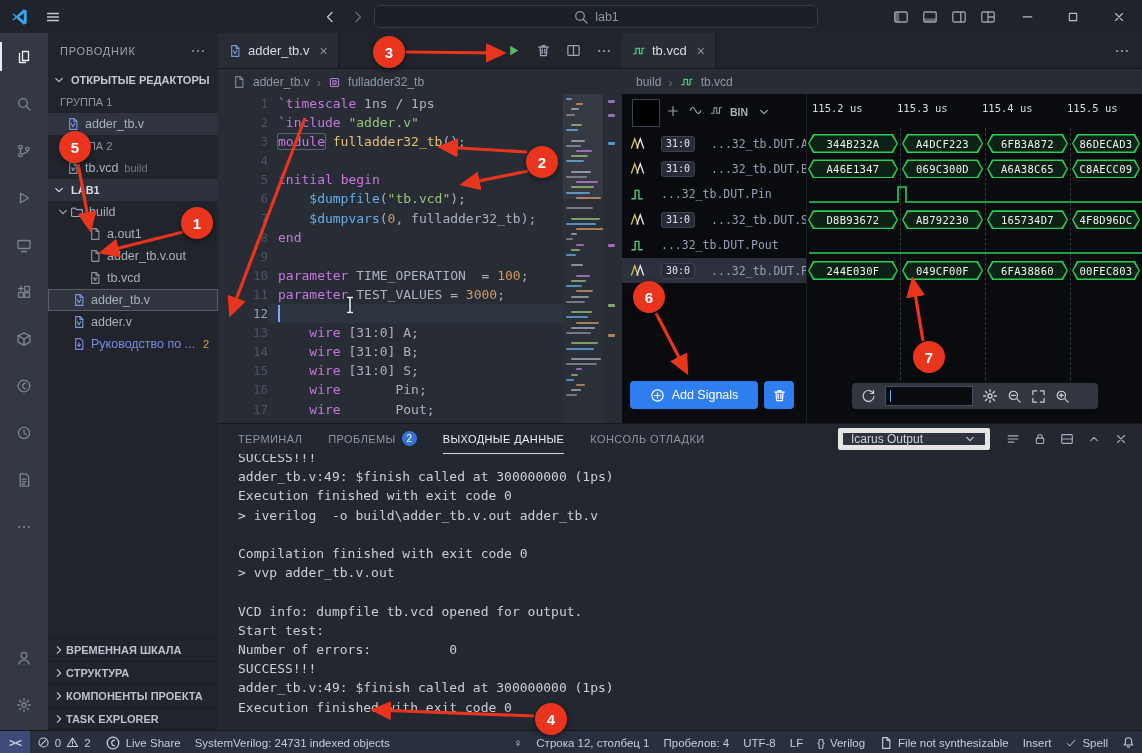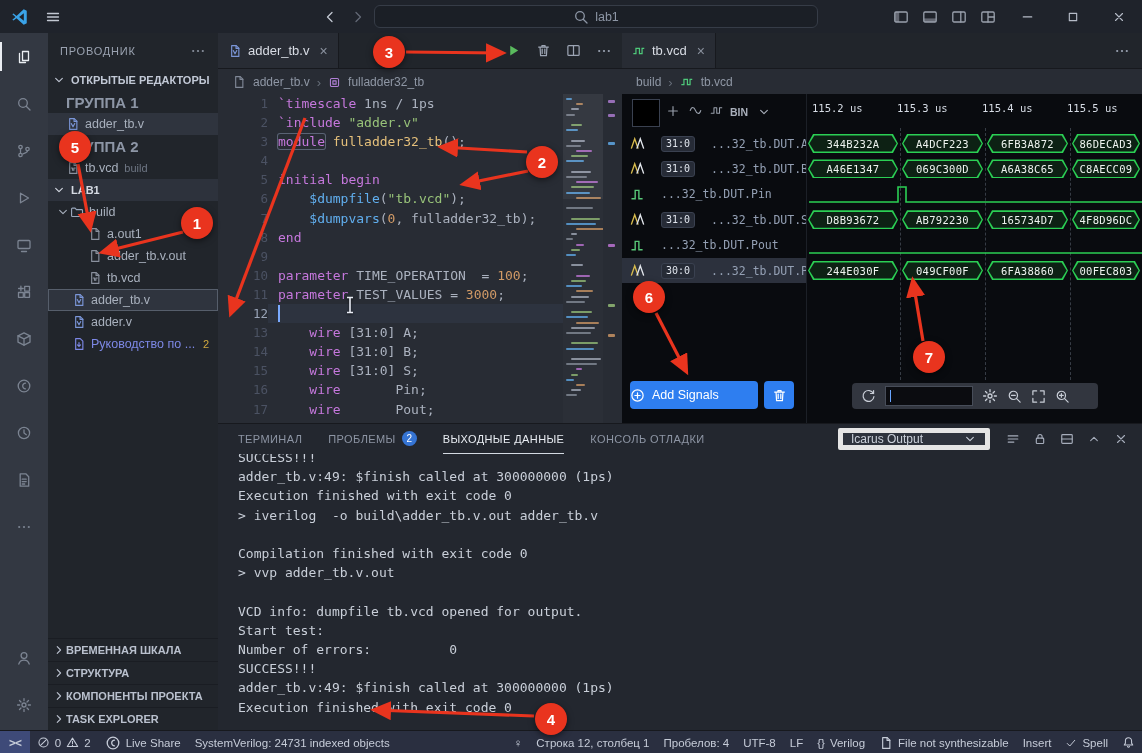--- a/index.html
+++ b/index.html
@@ -28,21 +28,21 @@
   .act-item.active::before{content:'';position:absolute;left:0;top:9px;bottom:9px;width:2px;background:#eaedf2}
   .act-bottom{position:absolute;bottom:2px;left:0;width:48px}
 
   
   #sidebar{position:absolute;left:48px;top:33px;width:170px;height:697px;background:#21252b;border-right:1px solid #17191e;overflow:hidden}
   .side-title{height:36px;display:flex;align-items:center;padding:0 12px;font-size:11px;letter-spacing:.8px;color:#9aa2b0}
   .side-title .more{margin-left:auto;color:#8a919e}
   .row{height:22px;display:flex;align-items:center;font-size:12.5px;color:#a8b0bd;white-space:nowrap;box-sizing:border-box}
   .row.header{font-weight:700;font-size:11px;color:#c2c9d6;padding-left:4px}
   .row.root{background:#2d323c;font-weight:700;font-size:11px;color:#d6dbe4;padding-left:4px}
-  .row.sub{padding-left:18px;font-size:15px;font-weight:700;color:#8d96a6}
+  .row.sub{padding-left:12px;font-size:11px;font-weight:400;color:#8d96a6}
   .row.sel{background:#2f343e}
   .row.active-file{background:#2f343e;box-shadow:inset 0 0 0 1px #565e6b}
   .row .lbl{margin-left:5px;overflow:hidden;text-overflow:ellipsis}
   .row .desc{margin-left:6px;font-size:11px;color:#6e7684}
   .row .fbadge{margin-left:auto;margin-right:9px;color:#d0a93f;font-size:11px}
   .row.accent .lbl{color:#7d88e6}
   #side-bottom{position:absolute;left:0;right:0;bottom:0}
   .bsec{height:22px;display:flex;align-items:center;font-weight:700;font-size:11px;color:#bac1ce;
         border-top:1px solid #1a1d23;padding-left:4px}
 
@@ -92,21 +92,21 @@
   .namesep{position:absolute;left:184px;top:0;bottom:0;width:1px;background:#1c2027}
   .hexbox{position:absolute;height:19px}
   .hb-o{position:absolute;inset:0;background:#2bcf54;
         clip-path:polygon(5px 0,calc(100% - 5px) 0,100% 50%,calc(100% - 5px) 100%,5px 100%,0 50%)}
   .hb-i{position:absolute;inset:1.4px;background:#0d2114;
         clip-path:polygon(5px 0,calc(100% - 5px) 0,100% 50%,calc(100% - 5px) 100%,5px 100%,0 50%)}
   .hb-t{position:absolute;inset:0;display:flex;align-items:center;justify-content:center;
         font-family:"DejaVu Sans Mono",monospace;font-size:10.5px;color:#eef3ef;letter-spacing:.3px}
   .bitwave{position:absolute}
   .add-btn{position:absolute;left:8px;top:287px;width:128px;height:28px;background:#2e7ef0;border-radius:4px;
-           color:#fff;font-size:12.5px;display:flex;align-items:center;gap:7px}
+           color:#fff;font-size:12.5px;display:flex;align-items:center;justify-content:center;gap:7px}
   .trash-btn{position:absolute;left:142px;top:287px;width:30px;height:28px;background:#2e7ef0;border-radius:4px;
              color:#fff;display:flex;align-items:center;justify-content:center}
   .wv-strip{position:absolute;left:230px;top:289px;width:246px;height:26px;background:#32363f;border-radius:4px;
             display:flex;align-items:center;gap:9px;padding:0 9px;box-sizing:border-box;color:#c9ced7}
   .wv-input{width:86px;height:18px;background:#0b0c10;border:1px solid #474d59;position:relative}
   .wv-input::after{content:'';position:absolute;left:4px;top:3px;bottom:3px;width:1px;background:#6aa6ff}
 
   
   #panel{position:absolute;left:218px;top:423px;width:924px;height:307px;background:#23272f;border-top:1px solid #17191e}
   #ptabs{position:relative;height:30px;display:flex;align-items:center;gap:26px;padding-left:20px;font-size:11px;

